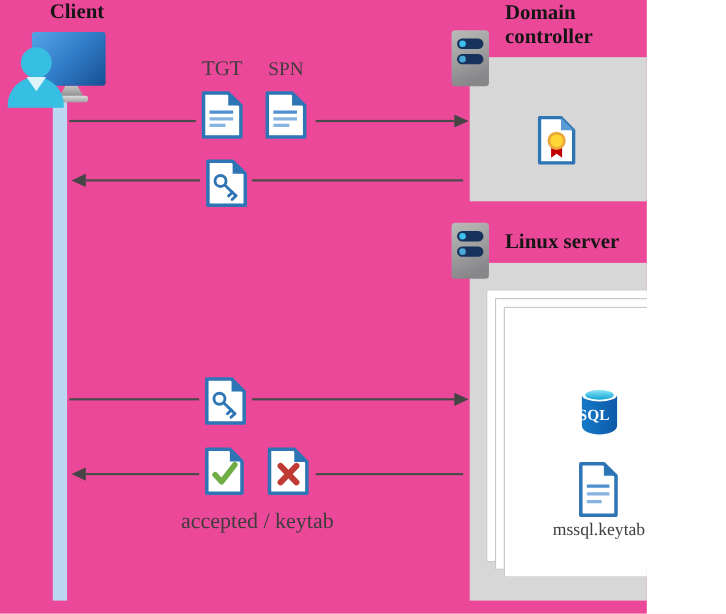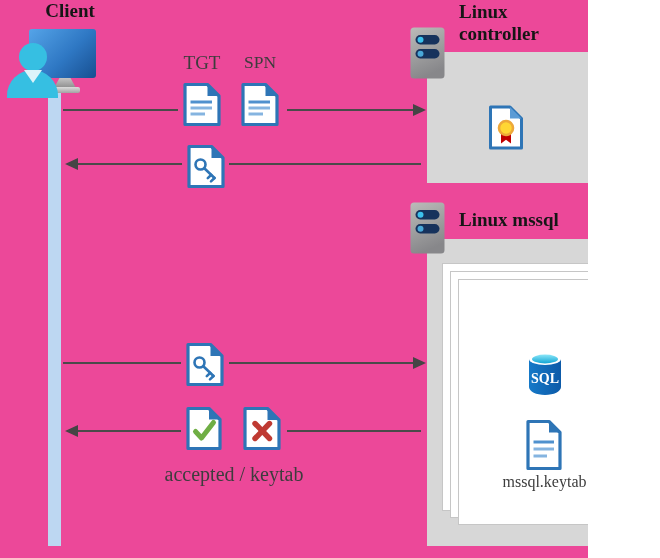--- a/index.html
+++ b/index.html
@@ -22,21 +22,21 @@
     background:linear-gradient(135deg,#55a4e8 0%,#2f78c4 55%,#174f91 100%);}
   .stand-neck{position:absolute;left:54px;top:78px;width:22px;height:10px;
     clip-path:polygon(25% 0,75% 0,100% 100%,0 100%);
     background:linear-gradient(#c4c4c4,#8d8d8d);}
   .stand-base{position:absolute;left:50px;top:87px;width:30px;height:6px;border-radius:2px;
     background:linear-gradient(#dcdcdc,#a3a3a3);}
   .person-head{position:absolute;left:19px;top:43px;width:28px;height:28px;border-radius:50%;background:#36bfe2;}
   .person-body{position:absolute;left:7px;top:70px;width:51px;height:28px;border-radius:26px 26px 0 0;background:#36bfe2;}
   .person-collar{position:absolute;left:24px;top:70px;width:18px;height:13px;
     clip-path:polygon(0 0,100% 0,50% 100%);background:#ddf3fa;}
-  .sql-badge{position:absolute;left:526px;top:371px;width:38px;text-align:center;
+  .sql-badge{position:absolute;left:526px;top:371px;width:38px;text-align:left;
     color:#ffffff;font-weight:700;font-size:14px;}
 </style>
 </head>
 <body>
 
 <div class="stage">
 
   <div class="lifeline"></div>
 
   <div class="graybox" style="left:427px;top:52px;width:171px;height:131px;"></div>
@@ -141,21 +141,21 @@
       <path d="M3 2.5 H25.5 L37 14 V42.5 H3 Z" fill="#fff" stroke="#2e75b6" stroke-width="3.2" stroke-linejoin="round"></path>
       <path d="M25.5 2.5 V14 H37 Z" fill="#2e75b6"></path>
       <g stroke="#bf3a32" stroke-width="5.4" stroke-linecap="round">
         <line x1="13" y1="17.5" x2="27.5" y2="32.5"></line>
         <line x1="27.5" y1="17.5" x2="13" y2="32.5"></line>
       </g>
     </svg>
   </div>
   <div class="abs plain-label center" style="left:134px;top:463px;width:200px;font-size:20px;">accepted / keytab</div>
 
-  <div class="abs bold-label" style="left:459px;top:1px;width:122px;">Linux controller</div>
+  <div class="abs bold-label" style="left:459px;top:1px;width:122px;">Domain controller</div>
   <div class="abs" style="left:410px;top:27px;">
     <svg width="35" height="52" viewBox="0 0 35 52">
       <defs>
         <linearGradient id="sg1" x1="0" y1="0" x2="0.3" y2="1">
           <stop offset="0" stop-color="#bbbbb9"></stop>
             <stop offset="1" stop-color="#87878a"></stop>
         </linearGradient>
       </defs>
       <rect x="0.5" y="0.5" width="34" height="51" rx="3.5" fill="url(#sg1)"></rect>
       <rect x="5.5" y="8" width="24" height="9.5" rx="4.75" fill="#16325c"></rect>
@@ -167,21 +167,21 @@
 
   <div class="abs" style="left:488px;top:105px;">
     <svg width="36" height="45" viewBox="0 0 36 45">
       <path d="M2.5 2 H22 L33.5 13.5 V43 H2.5 Z" fill="#fff" stroke="#2e75b6" stroke-width="3" stroke-linejoin="round"></path>
       <path d="M22 2 V13.5 H33.5 Z" fill="#5b9bd5"></path>
       <path d="M13 24 L13 38.5 L18 34.8 L23 38.5 L23 24 Z" fill="#c00000"></path>
       <circle cx="18" cy="23" r="7" fill="#ffd633" stroke="#eda83a" stroke-width="2.6"></circle>
     </svg>
   </div>
 
-  <div class="abs bold-label" style="left:459px;top:209px;width:180px;">Linux mssql</div>
+  <div class="abs bold-label" style="left:459px;top:209px;width:180px;">Linux server</div>
   <div class="abs" style="left:410px;top:202px;">
     <svg width="35" height="52" viewBox="0 0 35 52">
       <defs>
         <linearGradient id="sg2" x1="0" y1="0" x2="0.3" y2="1">
           <stop offset="0" stop-color="#bbbbb9"></stop>
             <stop offset="1" stop-color="#87878a"></stop>
         </linearGradient>
       </defs>
       <rect x="0.5" y="0.5" width="34" height="51" rx="3.5" fill="url(#sg2)"></rect>
       <rect x="5.5" y="8" width="24" height="9.5" rx="4.75" fill="#16325c"></rect>

